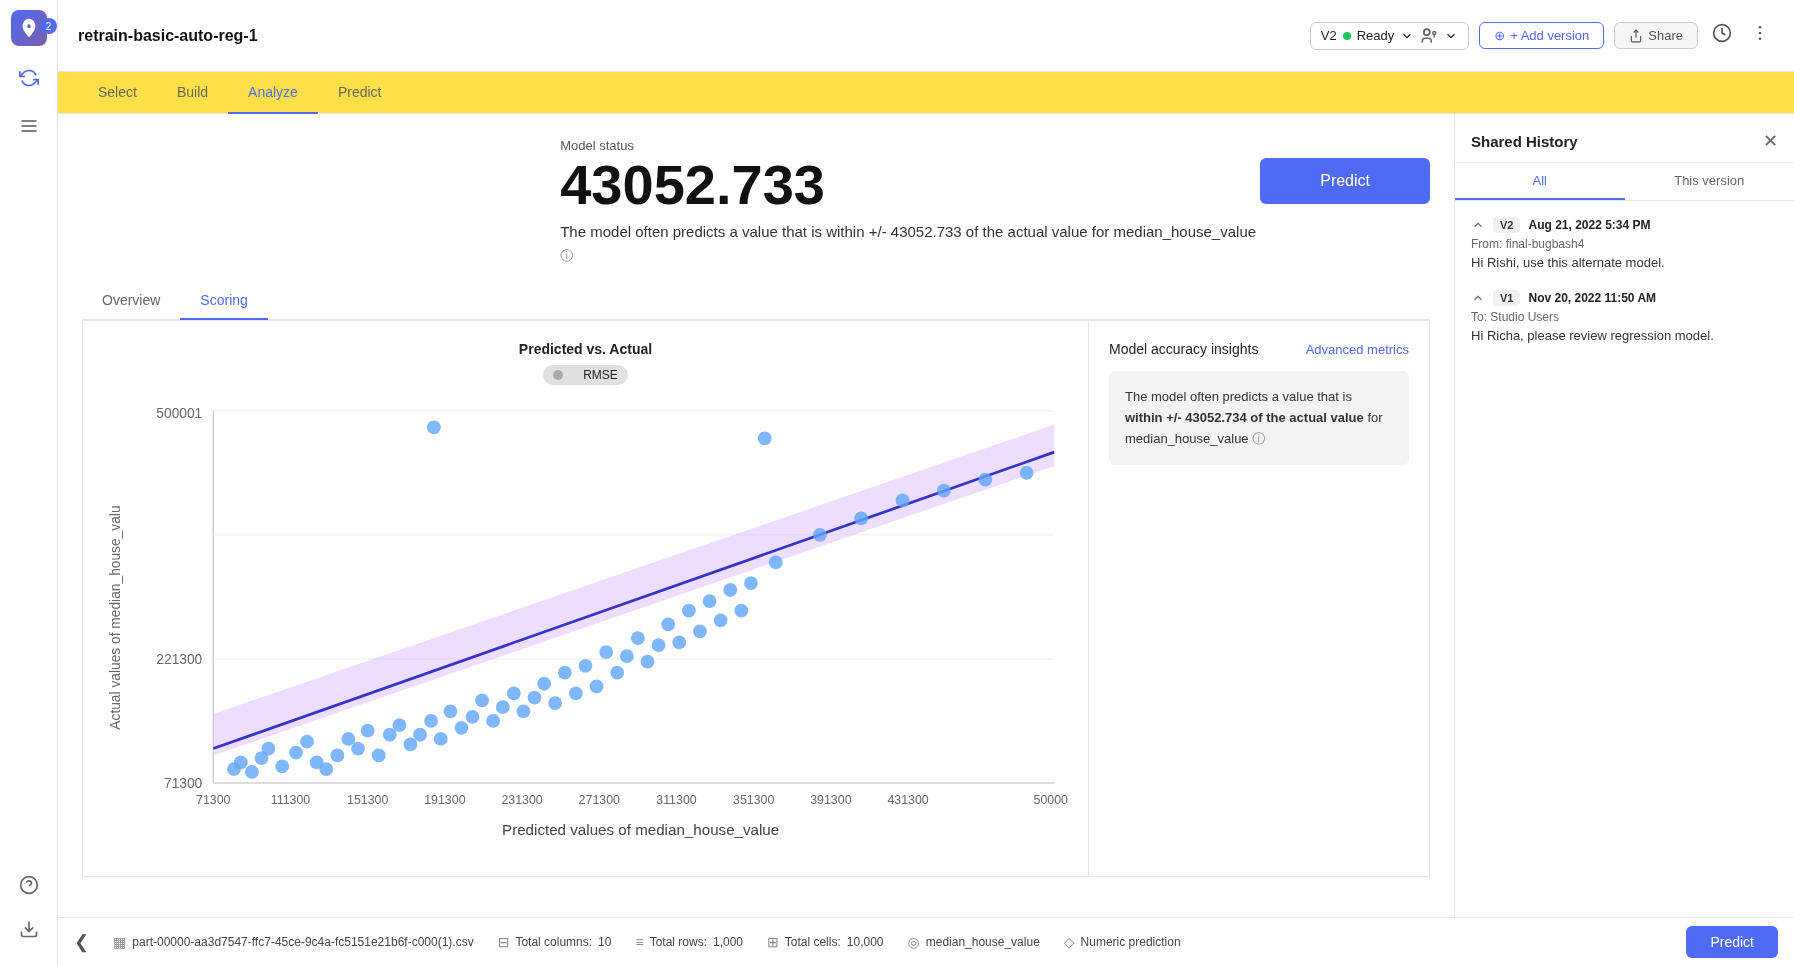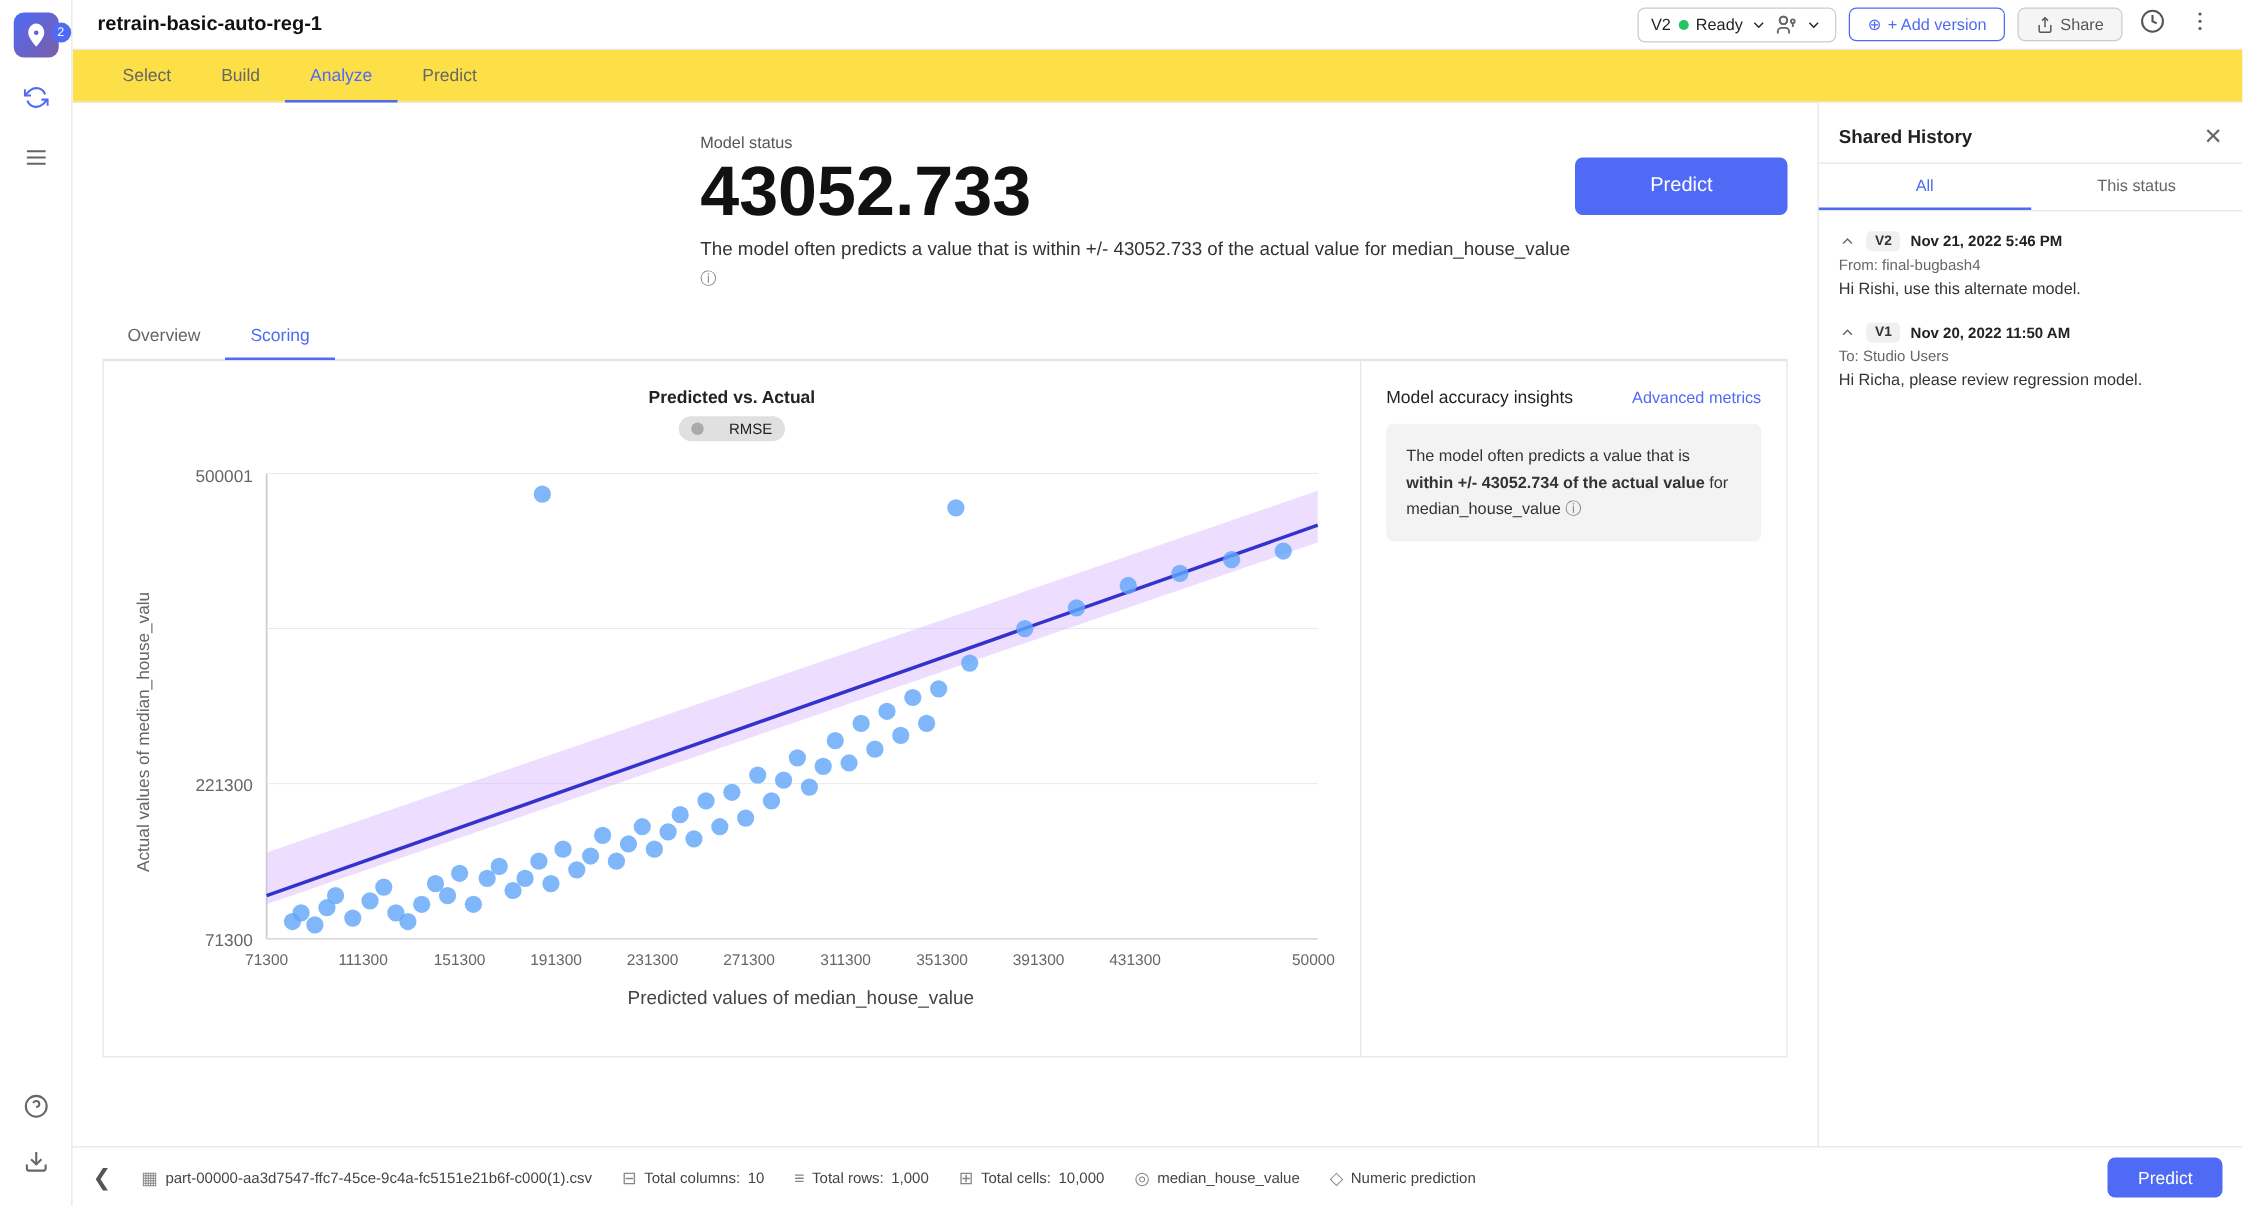--- a/index.html
+++ b/index.html
@@ -47,21 +47,21 @@
     
     .main-area {
       flex: 1;
       display: flex;
       flex-direction: column;
       overflow: hidden;
     }
 
     
     .header {
-      height: 40px;
+      height: 72px;
       border-bottom: 1px solid #e5e5e5;
       display: flex; align-items: center; justify-content: space-between;
       padding: 0 20px;
       background: #fff;
     }
     .header-title {
       font-size: 16px; font-weight: 600; color: #111;
     }
     .header-actions {
       display: flex; align-items: center; gap: 10px;
@@ -487,31 +487,31 @@
 
     </div>
 
     <div class="shared-panel">
       <div class="shared-panel-header">
         <span class="shared-panel-title">Shared History</span>
         <button class="close-btn">✕</button>
       </div>
       <div class="panel-tabs">
         <div class="panel-tab active">All</div>
-        <div class="panel-tab">This status</div>
+        <div class="panel-tab">This version</div>
       </div>
       <div class="panel-content">
 
         <div class="history-item">
           <div class="history-item-header">
             <svg width="14" height="14" viewBox="0 0 24 24" fill="none" stroke="#666" stroke-width="2">
                 <polyline points="18 15 12 9 6 15"></polyline>
               </svg>
             <span class="version-chip">V2</span>
-            <span class="history-date">Nov 21, 2022 5:46 PM</span>
+            <span class="history-date">Aug 21, 2022 5:34 PM</span>
           </div>
           <div class="history-from">From: final-bugbash4</div>
           <div class="history-msg">Hi Rishi, use this alternate model.</div>
         </div>
 
         <div class="history-item">
           <div class="history-item-header">
             <svg width="14" height="14" viewBox="0 0 24 24" fill="none" stroke="#666" stroke-width="2">
                 <polyline points="18 15 12 9 6 15"></polyline>
               </svg>

